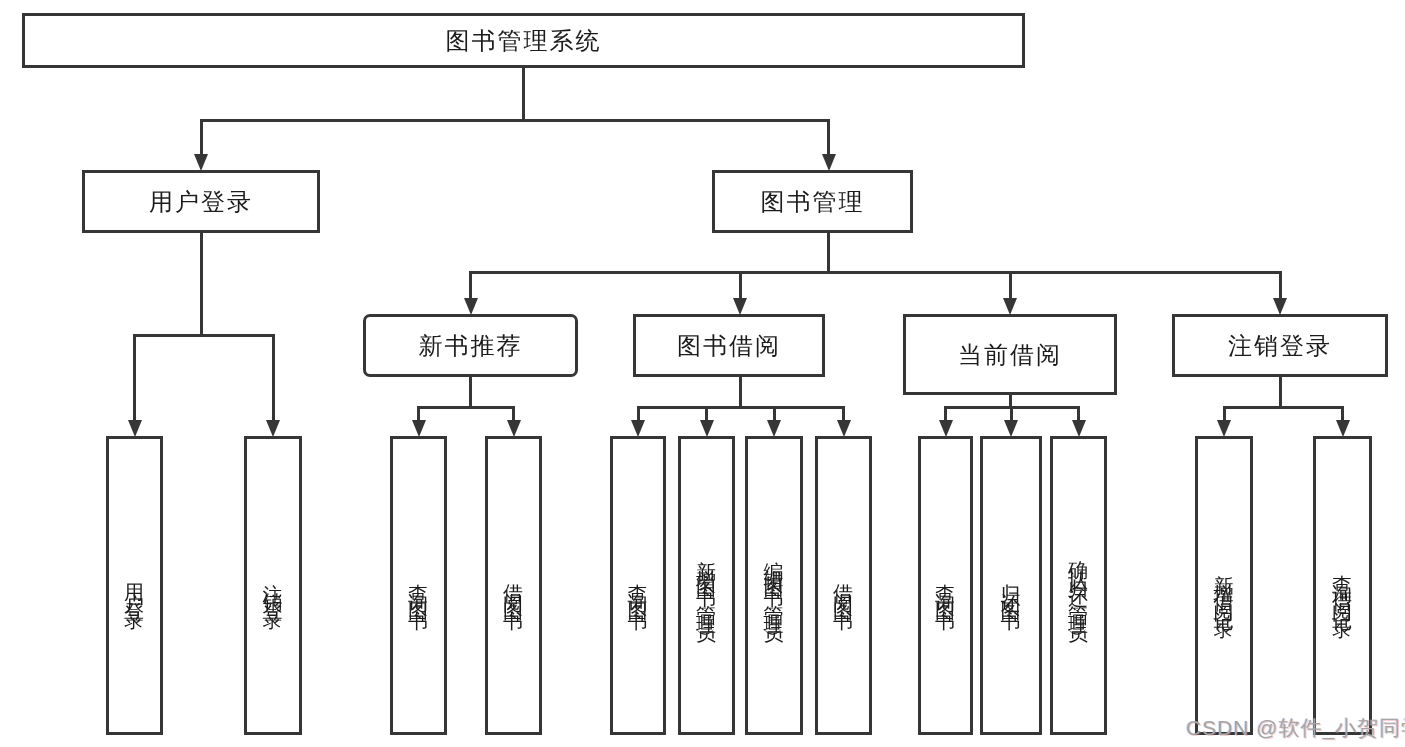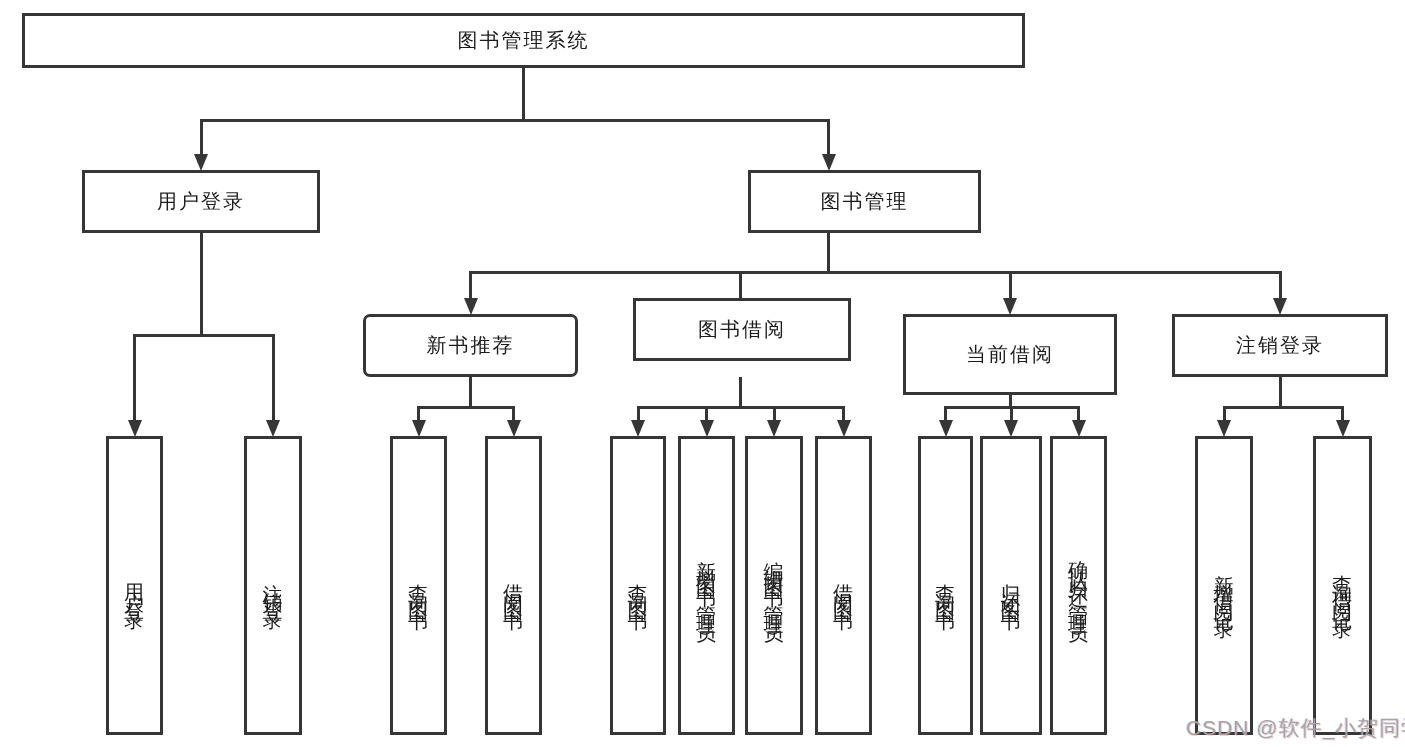--- a/index.html
+++ b/index.html
@@ -12,21 +12,21 @@
   }
   .node{
     position:absolute;
     box-sizing:border-box;
     border:3px solid var(--border,#363636);
     background:#ffffff;
     display:flex;
     align-items:center;
     justify-content:center;
     color:var(--text,#1c1c1c);
-    font-size:20px;
+    font-size:24px;
     z-index:2;
   }
   .node.horizontal{letter-spacing:2px;}
   .node.vertical{
     writing-mode:vertical-rl;
     text-orientation:mixed;
     letter-spacing:9px;
     font-size:20px;
     line-height:1;
     text-align:center;
@@ -55,23 +55,23 @@
     z-index:3;
   }
 </style>
 </head>
 <body>
 
 <div class="canvas">
   <span class="watermark">CSDN @软件_小贺同学</span>
 <div class="node horizontal" style="left: 22px; top: 13px; width: 1003px; height: 55px;">图书管理系统</div>
     <div class="node horizontal" style="left: 82px; top: 170px; width: 238px; height: 63px;">用户登录</div>
-    <div class="node horizontal" style="left: 712px; top: 170px; width: 233px; height: 63px; margin-left: 36px;">图书管理</div>
+    <div class="node horizontal" style="left: 712px; top: 170px; width: 201px; height: 63px;">图书管理</div>
     <div class="node horizontal" style="left: 363px; top: 314px; width: 215px; height: 63px; border-radius: 7px;">新书推荐</div>
-    <div class="node horizontal" style="left: 633px; top: 298px; width: 218px; height: 63px;">图书借阅</div>
+    <div class="node horizontal" style="left: 633px; top: 314px; width: 192px; height: 63px;">图书借阅</div>
     <div class="node horizontal" style="left: 903px; top: 314px; width: 214px; height: 81px;">当前借阅</div>
     <div class="node horizontal" style="left: 1172px; top: 314px; width: 216px; height: 63px;">注销登录</div>
     <div class="node vertical" style="left: 106px; top: 436px; width: 57px; height: 299px;">用户登录</div>
     <div class="node vertical" style="left: 244px; top: 436px; width: 58px; height: 299px;">注销登录</div>
     <div class="node vertical" style="left: 390px; top: 436px; width: 57px; height: 299px;">查询图书</div>
     <div class="node vertical" style="left: 485px; top: 436px; width: 57px; height: 299px;">借阅图书</div>
     <div class="node vertical" style="left: 610px; top: 436px; width: 56px; height: 299px;">查询图书</div>
     <div class="node vertical" style="left: 678px; top: 436px; width: 57px; height: 299px;">新增图书（管理员）</div>
     <div class="node vertical" style="left: 745px; top: 436px; width: 58px; height: 299px;">编辑图书（管理员）</div>
     <div class="node vertical" style="left: 815px; top: 436px; width: 57px; height: 299px;">借阅图书</div>

